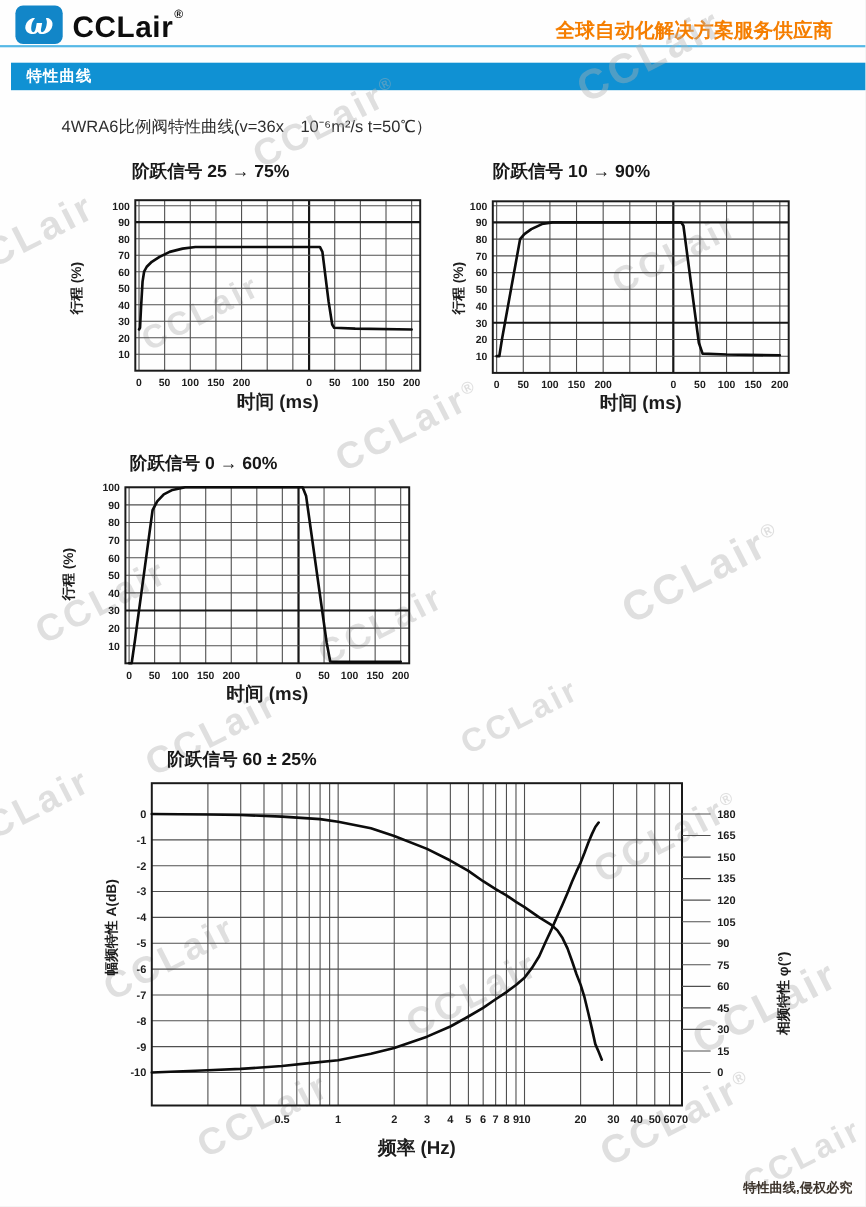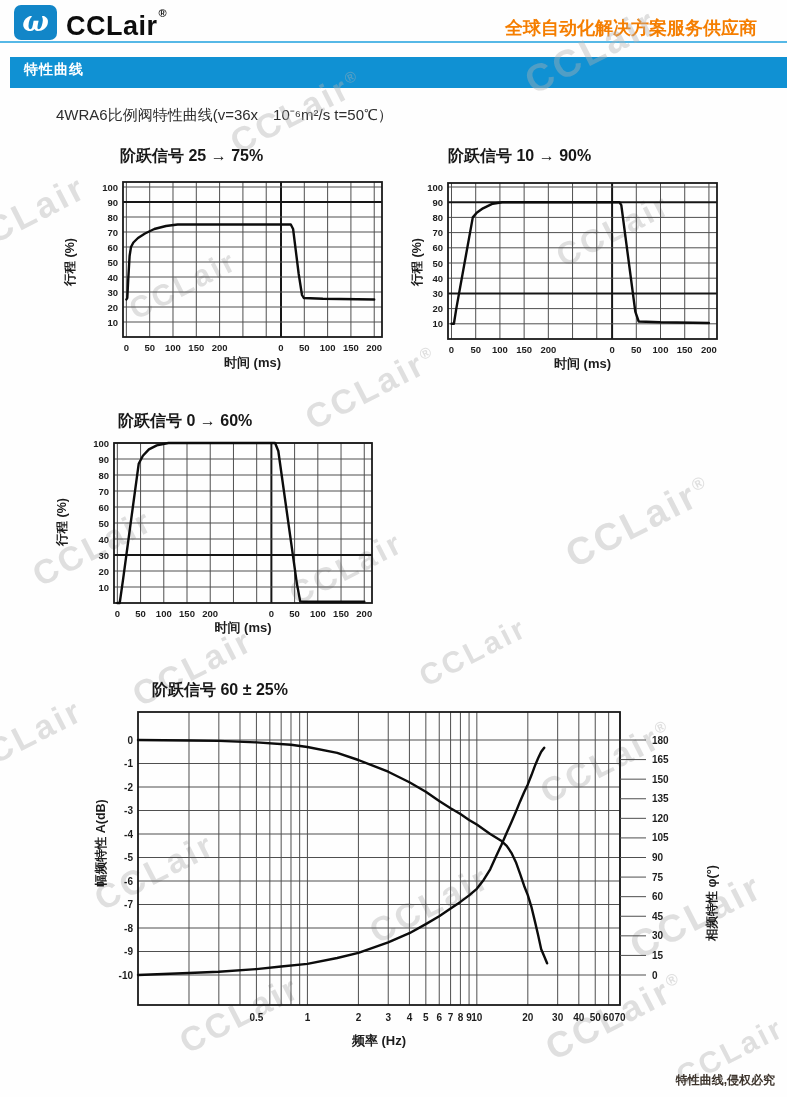--- a/index.html
+++ b/index.html
@@ -8,27 +8,27 @@
   
   .logo-badge{position:absolute;left:14px;top:5px;width:43px;height:35px;background:#1286c8;
               border-radius:7px;display:flex;align-items:center;justify-content:center;}
   .logo-mark{color:#fff;font-family:"DejaVu Serif",serif;font-style:italic;font-weight:700;
              font-size:28px;line-height:1;transform:translateY(-1px);}
   .logo-text{position:absolute;left:66px;top:7px;font-size:27px;font-weight:800;color:#0d0d0d;
              letter-spacing:.5px;}
   .logo-text sup{font-size:11px;font-weight:700;vertical-align:18px;margin-left:1px;}
   .slogan{position:absolute;right:30px;top:16px;font-size:18px;font-weight:700;color:#f57e00;}
   .header-rule{position:absolute;left:0;top:41px;width:787px;height:2px;background:#56b8e6;}
-  .section-bar{position:absolute;left:10px;top:57px;width:777px;height:31px;background:#1091d3;}
+  .section-bar{position:absolute;left:10px;top:57px;width:777px;height:25px;background:#1091d3;}
   .section-title{position:absolute;left:14px;top:4px;font-size:14px;font-weight:700;color:#ffffff;
                  letter-spacing:1px;}
   .subtitle{position:absolute;left:56px;top:104px;font-size:15px;font-weight:500;color:#2e2e2e;}
   
   .chart-title{position:absolute;font-size:16px;font-weight:700;color:#171717;white-space:nowrap;}
-  .axis-label-x{position:absolute;font-size:13px;font-weight:700;color:#1c1c1c;text-align:center;}
+  .axis-label-x{position:absolute;font-size:17px;font-weight:700;color:#1c1c1c;text-align:center;}
   .axis-label-y{position:absolute;height:16px;font-size:12.5px;font-weight:700;color:#1c1c1c;
                 text-align:center;white-space:nowrap;transform:rotate(-90deg);transform-origin:center;}
   .chart-svg{position:absolute;}
   svg text{font-family:"Liberation Sans",sans-serif;}
   svg .tick{font-size:9.5px;font-weight:600;fill:#1d1d1d;}
   svg .btick{font-size:10px;font-weight:600;fill:#1d1d1d;}
   svg .g{stroke:#4f4f4f;stroke-width:1;}
   svg .gEm{stroke:#161616;stroke-width:2;}
   svg .border{fill:none;stroke:#1a1a1a;stroke-width:1.8;}
   svg .curve{fill:none;stroke:#0c0c0c;stroke-width:2.4;stroke-linejoin:round;stroke-linecap:round;}

